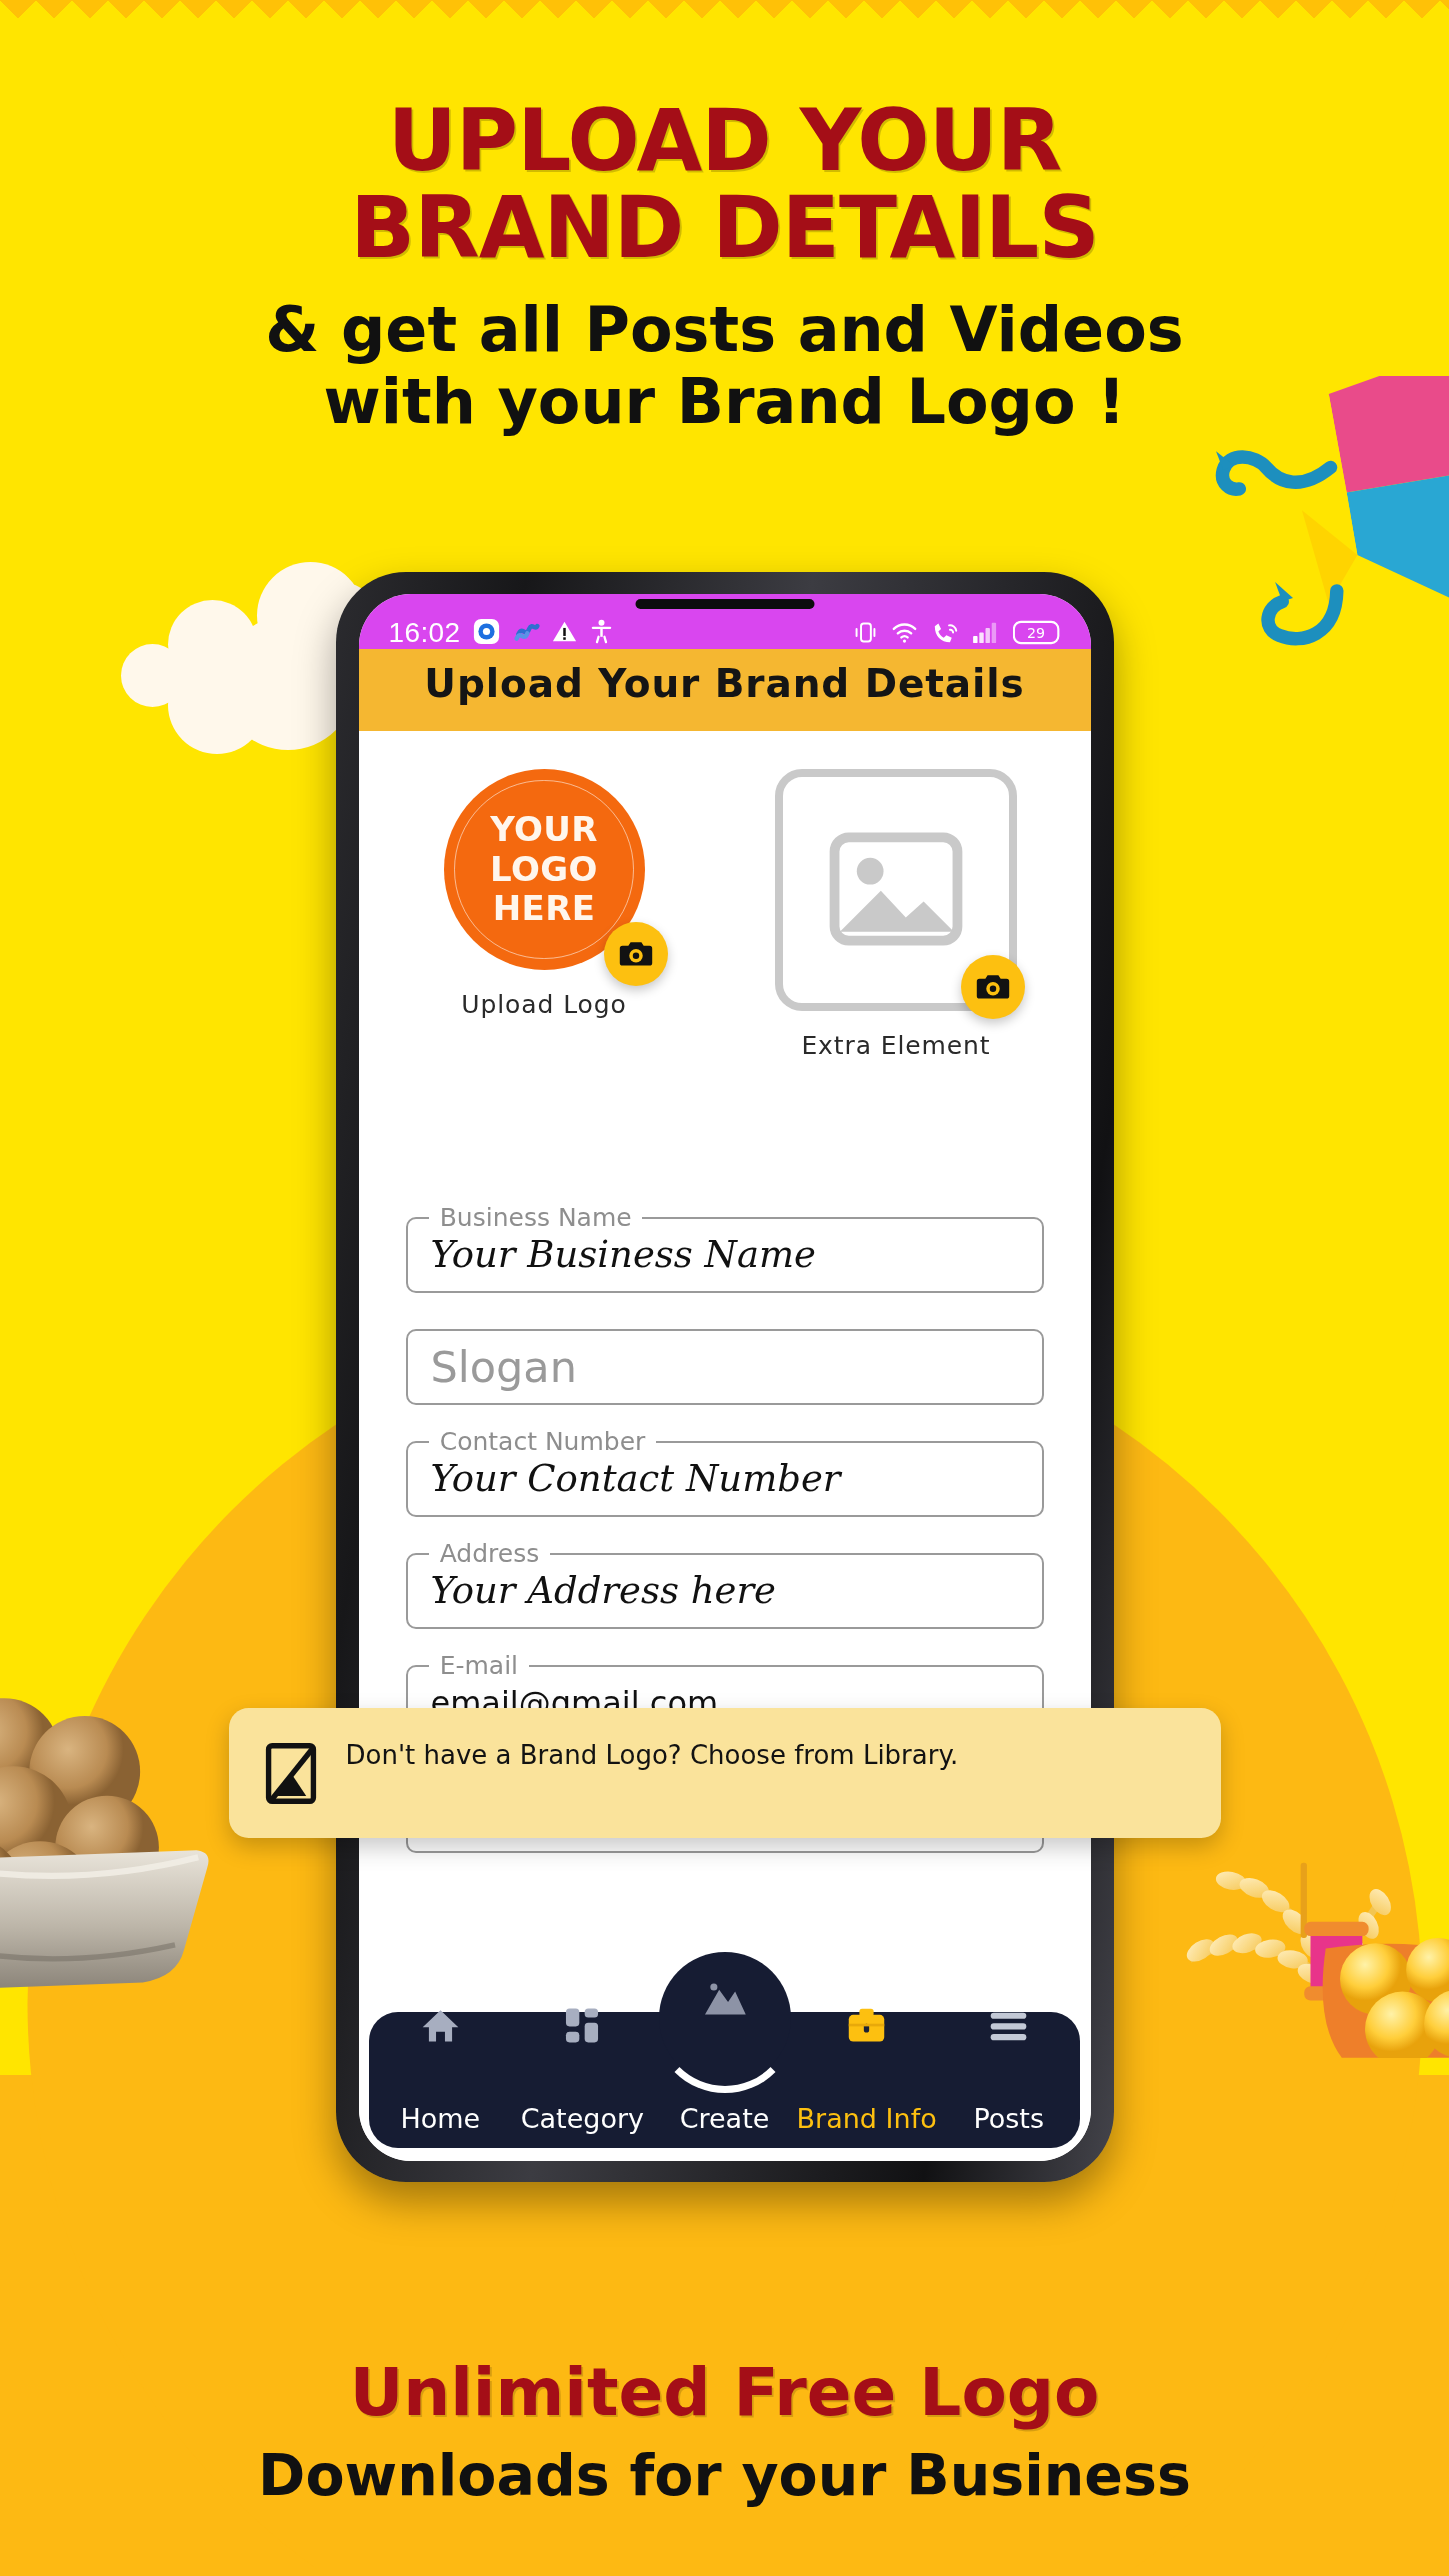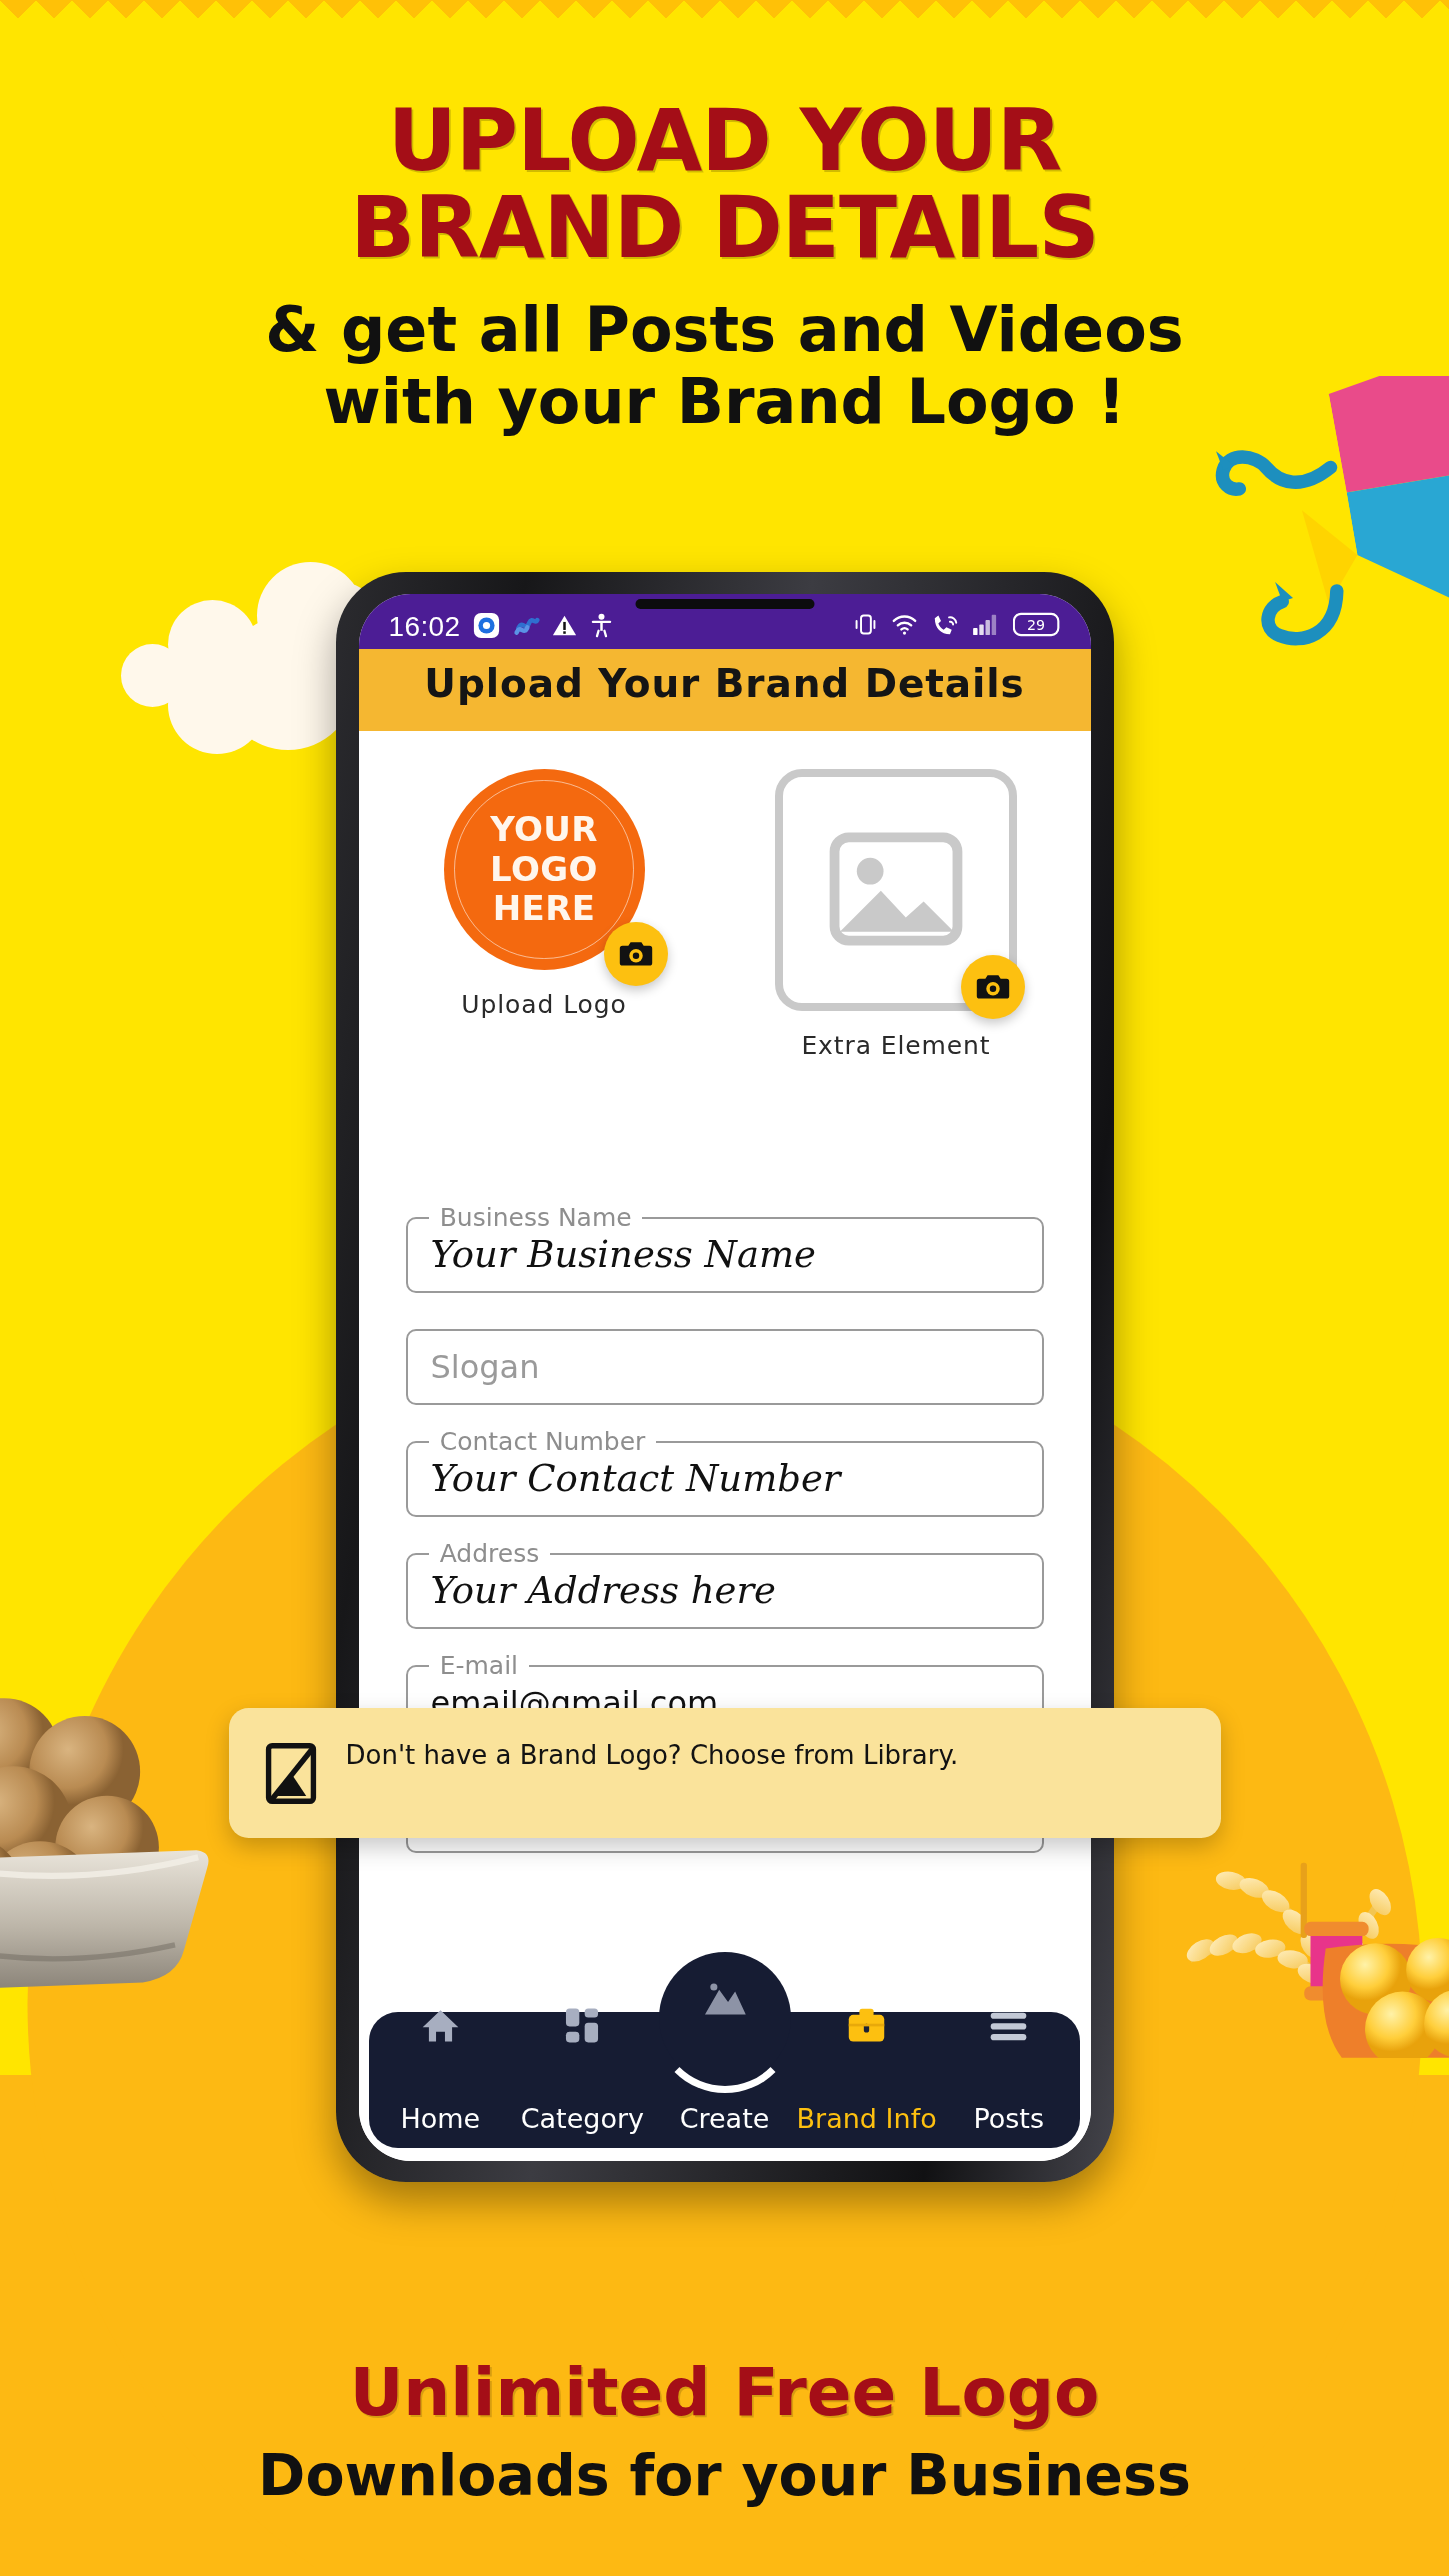--- a/index.html
+++ b/index.html
@@ -119,23 +119,23 @@
     display:flex; flex-direction:column;
   }
   .notch{
     position:absolute; left:50%; transform:translateX(-50%);
     top:5.4px; width:179px; height:9.8px;
     background:#0c0c0e; border-radius:6.3px; z-index:30;
   }
 
   
   .statusbar{
-    height:55px; background:#4c1d95;
-    display:flex; align-items:flex-start;
-    padding:17px 30px;
+    height:55px; background:#d946ef;
+    display:flex; align-items:flex-end;
+    padding:0 30px;
     color:#fff; flex:0 0 auto;
   }
   .sb-time{ font-size:28px; font-weight:400; letter-spacing:0.4px; color:#fff; }
   .sb-left{ display:flex; align-items:center; gap:12.5px; }
   .sb-right{ margin-left:auto; display:flex; align-items:center; gap:13.4px; }
   .sb-ic{ display:block; }
 
   
   .appbar{
     background:#F5B731; flex:0 0 auto;
@@ -223,21 +223,21 @@
   .field-value{
     font-size:37px; color:#111;
     font-family:"DejaVu Serif", serif;
     font-style:italic; font-weight:400;
   }
   .field-value.plain{
     font-family:"DejaVu Sans", sans-serif;
     font-style:normal; font-size:32px;
   }
   .field-placeholder{
-    font-size:32px; color:#9a9a9a;
+    font-size:43px; color:#9a9a9a;
     font-family:"DejaVu Sans", sans-serif;
   }
 
   
   .tooltip{
     position:absolute;
     left:-107px; right:-107px;
     top:1136px;
     z-index:20;
     background:#FAE39B;

